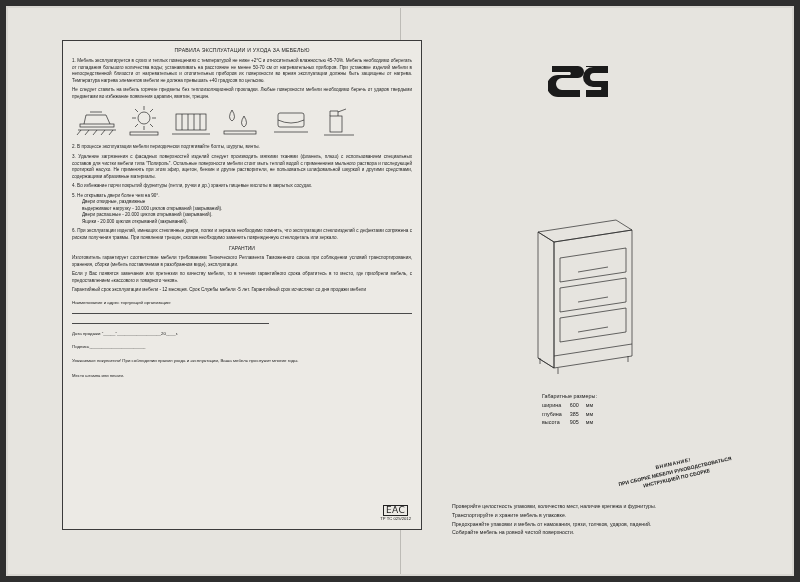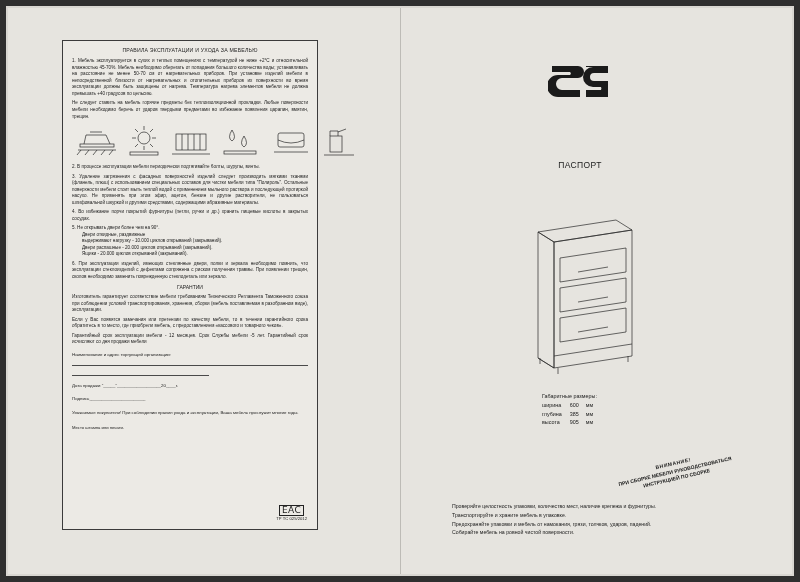--- a/index.html
+++ b/index.html
@@ -43,21 +43,21 @@
     width: 1px;
     height: 566px;
     background: #bdbbb6;
   }
 
   
   .left-panel {
     position: absolute;
     left: 62px;
     top: 40px;
-    width: 256px;
+    width: 360px;
     height: 490px;
     border: 1px solid #3b3b3b;
     background: #eceae5;
     box-sizing: border-box;
     padding: 6px 9px 6px 9px;
     font-size: 4.6px;
     line-height: 1.42;
     color: #1c1c1c;
     text-align: justify;
   }
@@ -324,21 +324,20 @@
 
     <div class="logo">
       <svg width="66" height="44" viewBox="0 0 66 44">
         <g fill="#1b1b1b">
           <path d="M4 4 h26 a6 6 0 0 1 0 12 h-16 a6 6 0 0 0 0 12 h18 v7 h-22 a11 11 0 0 1 0 -22 h12 a2 2 0 0 0 0 -3 h-18 z"></path>
           <path d="M38 4 h22 v7 h-14 a4 4 0 0 0 0 8 h14 v16 h-22 v-7 h15 a3 3 0 0 0 0 -3 h-8 a10 10 0 0 1 0 -20 h-7 z"></path>
         </g>
       </svg>
     </div>
 
-    <div class="brand-sub">ПАСПОРТ</div>
 
     <div class="drawing">
       <svg width="120" height="180" viewBox="0 0 120 180">
 
         <g class="ln">
 
           <path d="M18 34 L96 22 L112 32 L34 44 Z"></path>
 
           <path d="M18 34 L34 44 L34 170 L18 160 Z"></path>
 

